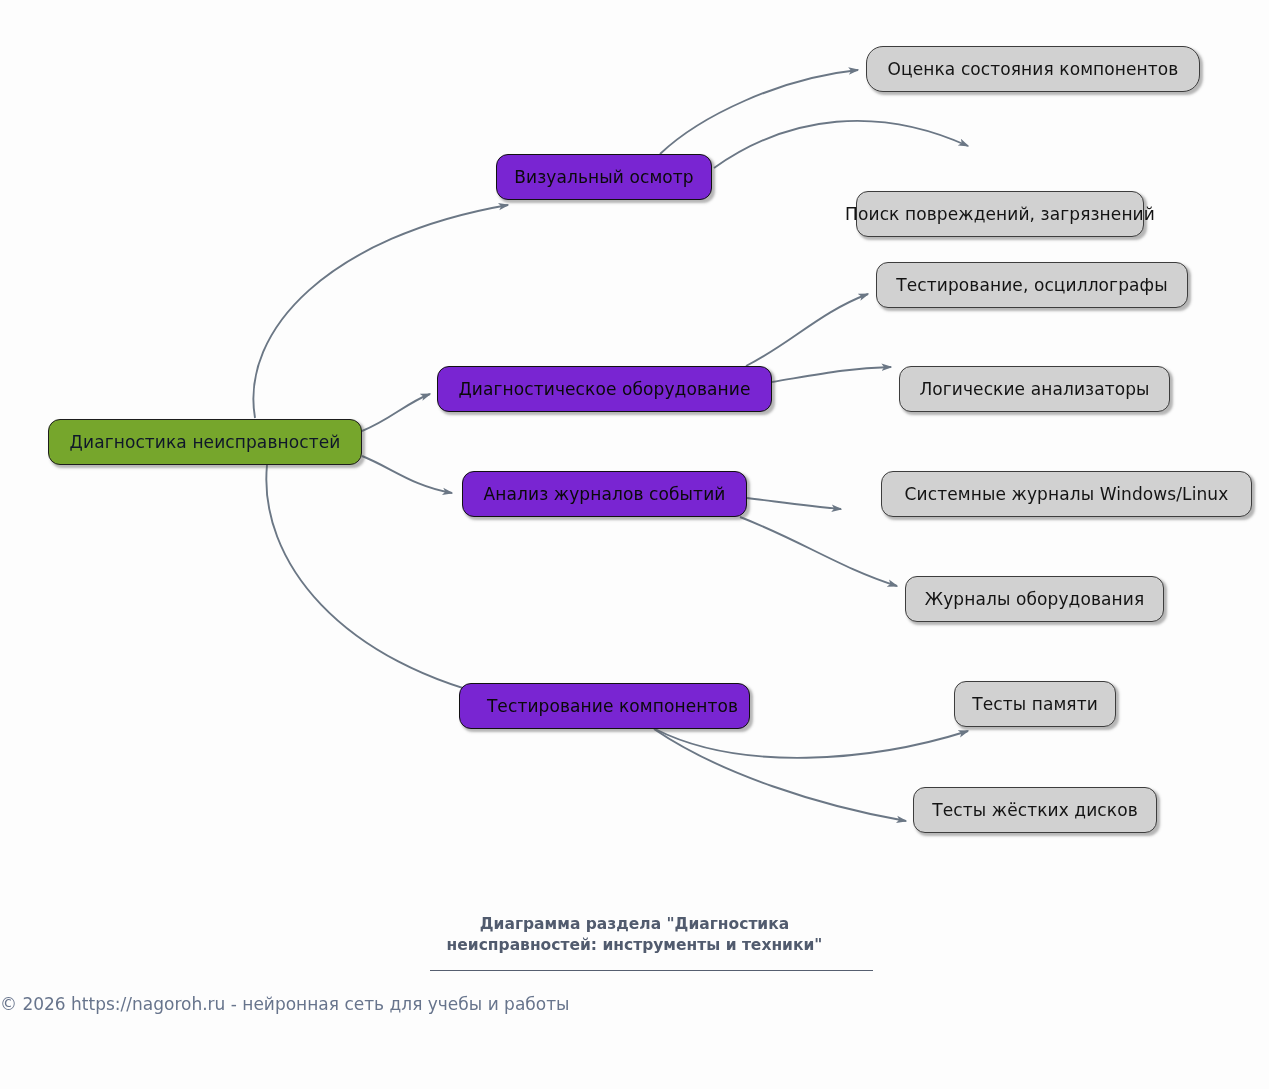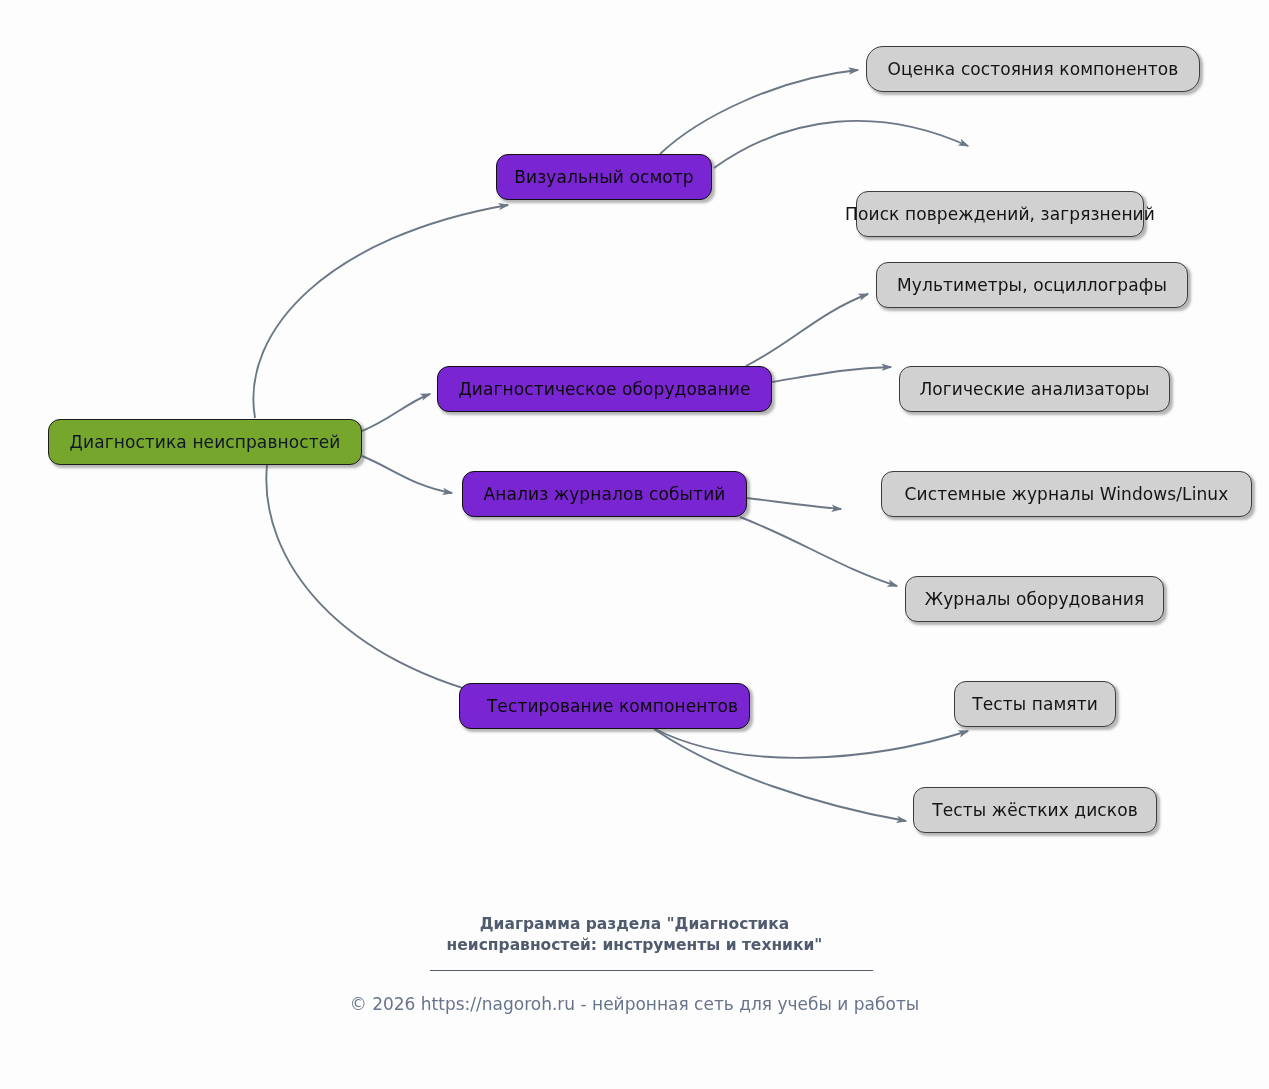--- a/index.html
+++ b/index.html
@@ -82,21 +82,21 @@
     top: 970px;
     width: 443px;
     height: 1.4px;
     background: #565f70;
   }
   #footer-text {
     position: absolute;
     left: 0;
     top: 993px;
     width: 1269px;
-    text-align: center;
+    text-align: left;
     font-family: "DejaVu Sans", "Liberation Sans", sans-serif;
     font-size: 17px;
     color: #67748c;
     line-height: 22px;
   }
 </style>
 </head>
 <body>
 
 <div id="diagram-root">
@@ -149,21 +149,21 @@
 
   <div class="node leaf" style="left:866px; top:46px; width:334px; height:46px;border-radius:17px;">
     <span class="node-label">Оценка состояния компонентов</span>
   </div>
 
   <div class="node leaf" style="left:856px; top:155px; width:288px; height:46px;margin-top:36px;">
     <span class="node-label">Поиск повреждений, загрязнений</span>
   </div>
 
   <div class="node leaf" style="left:876px; top:262px; width:312px; height:46px;">
-    <span class="node-label">Мультиметры, осциллографы</span>
+    <span class="node-label">Тестирование, осциллографы</span>
   </div>
 
   <div class="node leaf" style="left:899px; top:366px; width:271px; height:46px;">
     <span class="node-label">Логические анализаторы</span>
   </div>
 
   <div class="node leaf" style="left:881px; top:471px; width:371px; height:46px;">
     <span class="node-label">Системные журналы Windows/Linux</span>
   </div>
 

